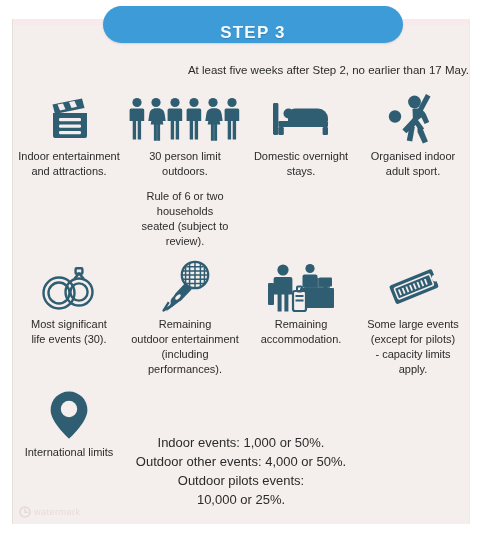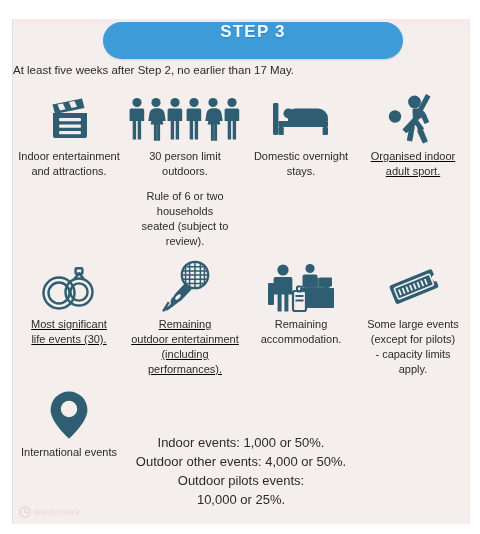--- a/index.html
+++ b/index.html
@@ -40,39 +40,38 @@
   #step-badge {
     position: absolute;
     left: 90px;
     top: -13px;
     width: 300px;
     height: 37px;
     border-radius: 19px;
     background: #3d9bd8;
     box-shadow: 0 1px 2px rgba(0,0,0,0.12);
     display: flex;
-    align-items: flex-start;
+    align-items: flex-end;
     justify-content: center;
-    margin-top: 16px;
   }
   #step-badge-label {
     color: #f2fbff;
     font-size: 17px;
     font-weight: bold;
     letter-spacing: 1.2px;
     text-shadow: 0 1px 1px rgba(0,0,0,0.18);
   }
 
   
   #subtitle {
     position: absolute;
     left: 0;
     top: 45px;
     width: 100%;
-    text-align: left;
+    text-align: right;
     font-size: 11.5px;
     color: #2b2b2b;
   }
 
   
   #items-grid {
     position: absolute;
     left: 0;
     top: 68px;
     width: 100%;
@@ -98,21 +97,21 @@
   .cell-text {
     font-size: 11px;
     line-height: 15px;
     color: #2b2b2b;
     text-align: center;
   }
   .cell-text .line { display: block; }
 
   
   .row-1 { min-height: 108px; }
-  .row-2 { min-height: 118px; text-decoration: underline; }
+  .row-2 { min-height: 118px; }
   .row-3 { min-height: 80px; }
 
   
   #capacity-notes {
     position: absolute;
     left: 0;
     top: 414px;
     width: 100%;
     text-align: center;
     font-size: 13px;
@@ -346,21 +345,21 @@
     </div>
 
     <div class="grid-cell row-3">
       <div class="cell-icon">
         <svg width="44" height="50" viewBox="0 0 44 50">
           <path d="M22 1.5 C11.8 1.5 3.6 9.7 3.6 19.9 C3.6 32.5 22 48.5 22 48.5 C22 48.5 40.4 32.5 40.4 19.9 C40.4 9.7 32.2 1.5 22 1.5 Z" fill="#2f5d72"></path>
           <circle cx="22" cy="19" r="8.2" fill="#f4eeec"></circle>
         </svg>
       </div>
       <div class="cell-text">
-        <span class="line">International events</span>
+        <span class="line">International limits</span>
       </div>
     </div>
 
   </div>
 
   <div id="capacity-notes">
     <span class="note-line">Indoor events: 1,000 or 50%.</span>
     <span class="note-line">Outdoor other events: 4,000 or 50%.</span>
     <span class="note-line">Outdoor pilots events:</span>
     <span class="note-line">10,000 or 25%.</span>

